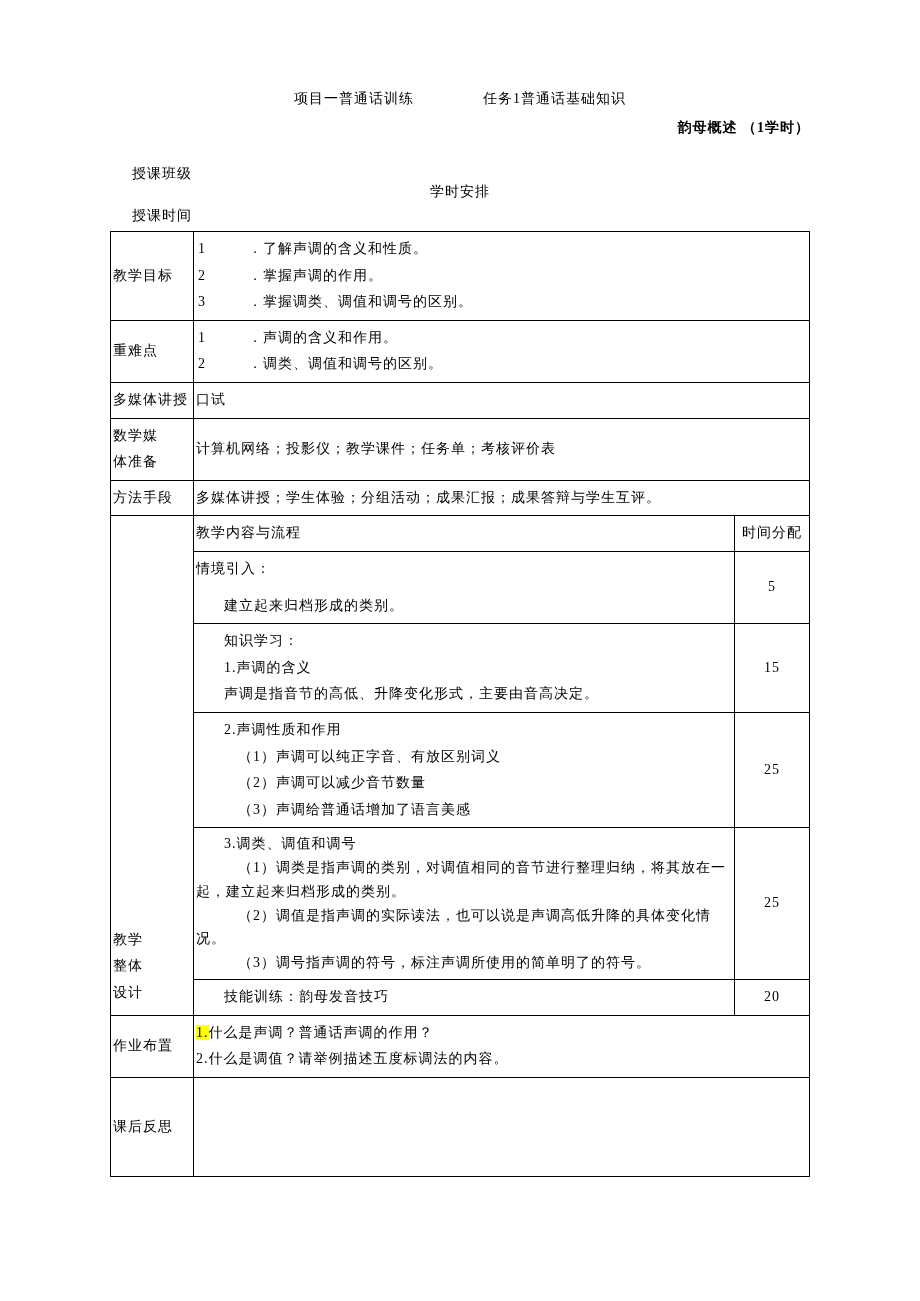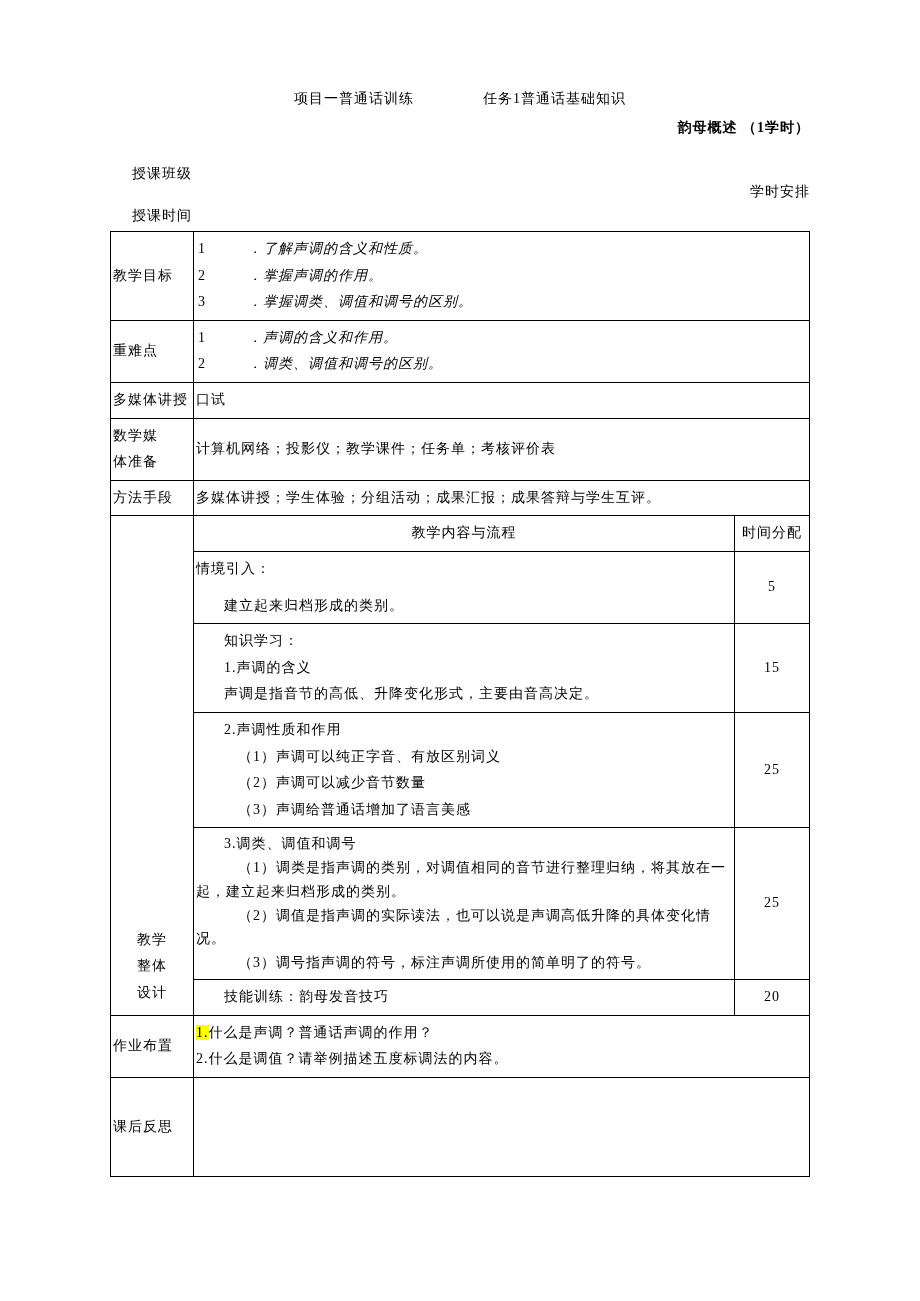--- a/index.html
+++ b/index.html
@@ -24,21 +24,21 @@
     letter-spacing: 1px;
     font-weight: bold;
   }
   .meta-row {
     display: flex;
     margin: 0 0 6px 0;
     letter-spacing: 1px;
     flex-direction: column;
   }
   .meta-row .left { width: 300px; padding-left: 22px; }
-  .meta-row .right { flex: 1; text-align: right; }
+  .meta-row .right { flex: 1; text-align: center; }
   table {
     border-collapse: collapse;
     width: 100%;
     margin-top: 6px;
   }
   td {
     border: 1px solid #000;
     padding: 4px 2px;
     vertical-align: middle;
     line-height: 1.9;
@@ -47,22 +47,22 @@
   .label-col {
     width: 78px;
   }
   .time-col {
     width: 70px;
     text-align: center;
   }
   .num-list { padding-left: 0; }
   .num-list .row { display: flex; }
   .num-list .n { width: 50px; text-align: left; padding-left: 2px; }
-  .num-list .t { flex: 1; font-style: italic; }
-  .content-header td { text-align: center; }
+  .num-list .t { flex: 1; }
+  .content-header td { }
   .indent { text-indent: 2em; display: block; }
   .indent2 { text-indent: 3em; display: block; }
   .hl { background: #ffff00; }
   .tall { height: 90px; }
   .va-top { vertical-align: top; }
 </style>
 </head>
 <body>
 
 <div class="header-line">

